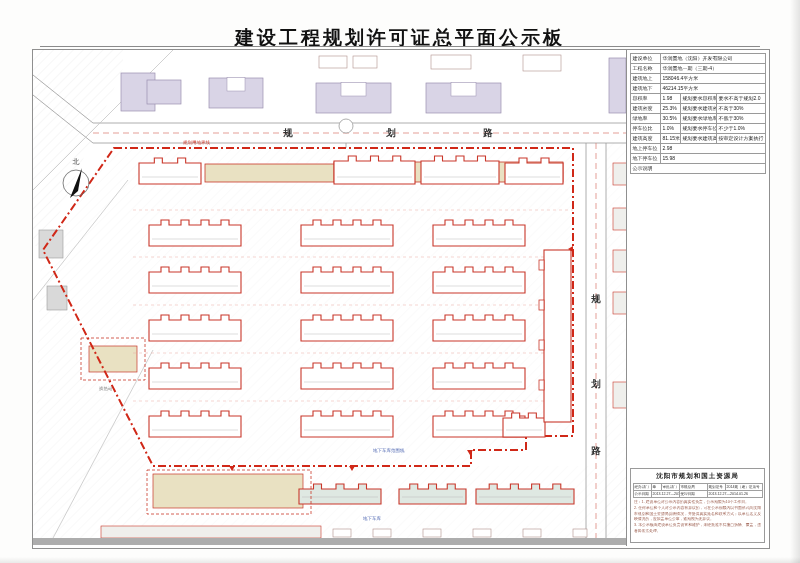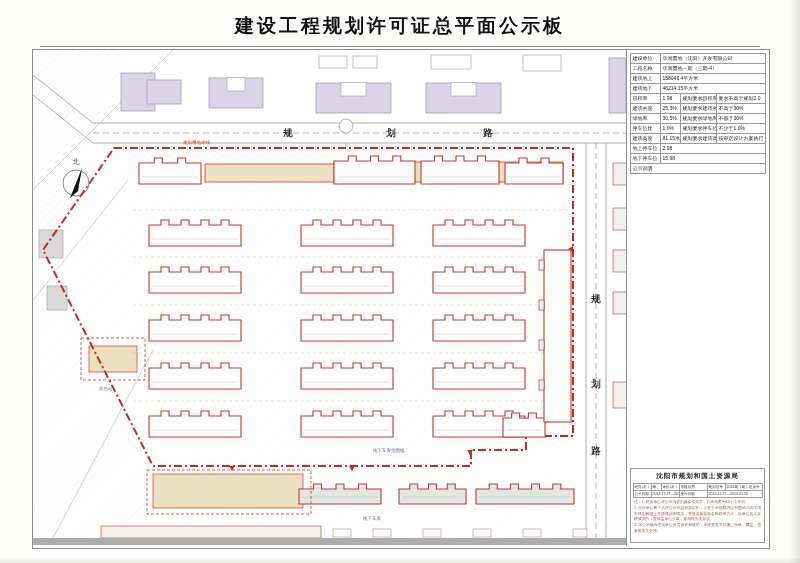--- a/index.html
+++ b/index.html
@@ -1,20 +1,20 @@
 <!DOCTYPE html>
 <html><head>
 <meta charset="utf-8">
 <style>
   html,body{margin:0;padding:0;}
   body{width:800px;height:563px;background:#fff;font-family:"Liberation Sans","DejaVu Sans",sans-serif;overflow:hidden;}
   .page{position:relative;width:800px;height:563px;background:#fdfdfc;}
   .page-edge-r{position:absolute;right:0;top:0;width:10px;height:563px;background:linear-gradient(to right,rgba(0,0,0,0),rgba(0,0,0,.10));}
   .page-edge-b{position:absolute;left:0;bottom:0;width:800px;height:6px;background:linear-gradient(to bottom,rgba(0,0,0,0),rgba(0,0,0,.08));}
-  .title{position:absolute;left:0;top:13px;width:800px;text-align:center;font-size:19px;font-weight:bold;color:#111;letter-spacing:3px;}
+  .title{position:absolute;left:0;top:25px;width:800px;text-align:center;font-size:19px;font-weight:bold;color:#111;letter-spacing:3px;}
   .title-rule{position:absolute;left:40px;top:46px;width:720px;height:0;border-top:1px solid #8a8a8a;}
   .frame{position:absolute;left:32px;top:49px;width:736px;height:498px;border:1px solid #8f8f8f;background:#fff;}
   .plan-wrap{position:absolute;left:0;top:0;width:593px;height:496px;}
   .right-panel{position:absolute;left:593px;top:0;width:141px;height:496px;border-left:1px solid #8f8f8f;background:#fff;}
   table.info{border-collapse:collapse;width:135px;margin:3px 2px 0 3px;table-layout:fixed;}
   table.info td{border:0.5px solid #9a9a9a;font-size:5px;line-height:1.25;color:#222;padding:1px 1.5px;height:7px;overflow:hidden;white-space:nowrap;}
   .approval{position:absolute;left:3px;right:3px;top:418px;bottom:3px;border:1px solid #9a9a9a;background:#fff;}
   .appr-header{text-align:center;font-size:6.5px;font-weight:bold;color:#222;letter-spacing:1px;margin-top:3px;}
   table.appr{border-collapse:collapse;width:129px;margin:2px auto 0 auto;table-layout:fixed;}
   table.appr td{border:0.5px solid #a0a0a0;font-size:3.6px;color:#333;padding:0.5px 1px;height:5px;overflow:hidden;white-space:nowrap;}

